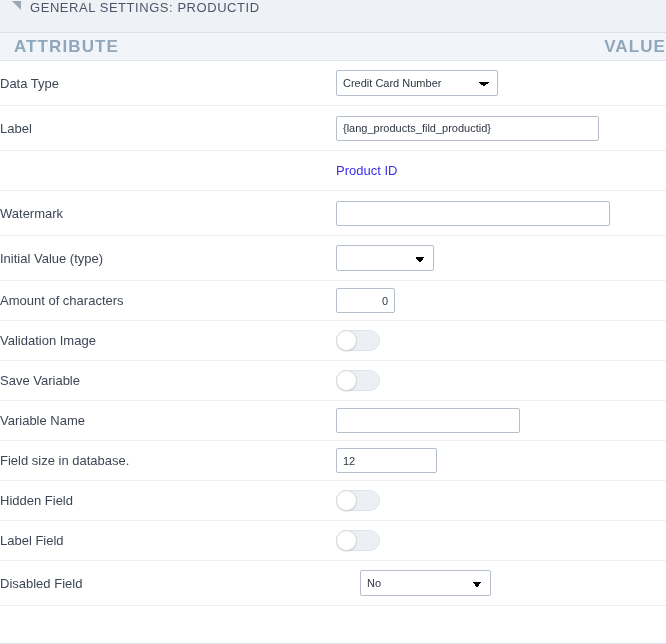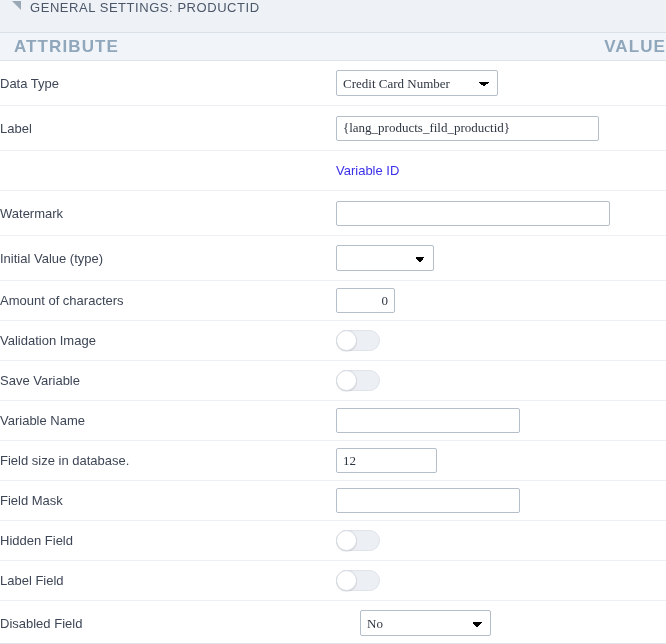--- a/index.html
+++ b/index.html
@@ -92,22 +92,22 @@
     padding-left: 8px;
   }
   tbody tr:last-child td { border-bottom: 1px solid #eceff3; }
 
   tr.tall td { height: 44px; }
 
   
   select.ctl,
   input.ctl {
     box-sizing: border-box;
-    font-family: Liberation Serif, serif;
-    font-size: 13px;
+    font-family: Liberation Sans, sans-serif;
+    font-size: 11px;
     color: #2f3743;
     background: #ffffff;
     border: 1px solid #b4bfc9;
     border-radius: 2px;
     height: 25px;
     padding: 0 6px;
     outline: none;
   }
   select.ctl {
     height: 26px;
@@ -203,21 +203,21 @@
       <tr class="tall">
         <td class="attr-cell">Label</td>
         <td class="val-cell">
           <input class="ctl inp-label" type="text" value="{lang_products_fild_productid}" style="">
         </td>
       </tr>
 
       <tr>
         <td class="attr-cell"></td>
         <td class="val-cell">
-          <span class="link-text">Variable ID</span>
+          <span class="link-text">Product ID</span>
         </td>
       </tr>
 
       <tr class="tall">
         <td class="attr-cell">Watermark</td>
         <td class="val-cell">
           <input class="ctl inp-watermark" type="text" value="" style="">
         </td>
       </tr>
 
@@ -262,26 +262,20 @@
         </td>
       </tr>
 
       <tr>
         <td class="attr-cell">Field size in database.</td>
         <td class="val-cell">
           <input class="ctl inp-fieldsize" type="text" value="12" style="">
         </td>
       </tr>
 
-      <tr>
-        <td class="attr-cell">Field Mask</td>
-        <td class="val-cell">
-          <input class="ctl inp-fieldmask" type="text" value="" style="">
-        </td>
-      </tr>
 
       <tr>
         <td class="attr-cell">Hidden Field</td>
         <td class="val-cell">
           <span class="toggle">
             <span class="knob"></span>
           </span>
         </td>
       </tr>
 

